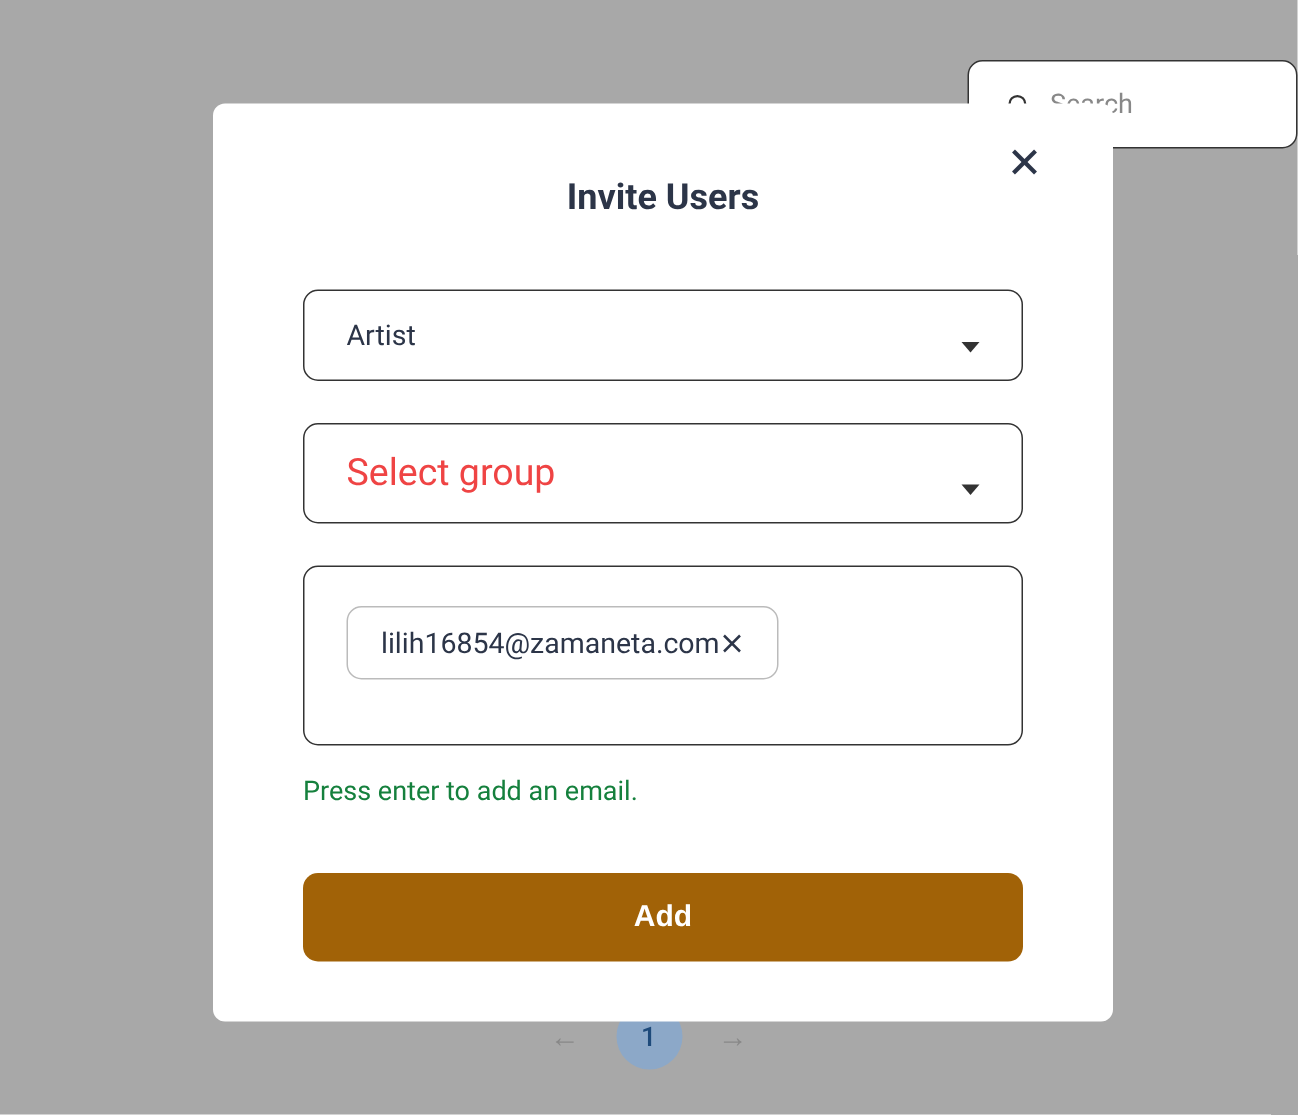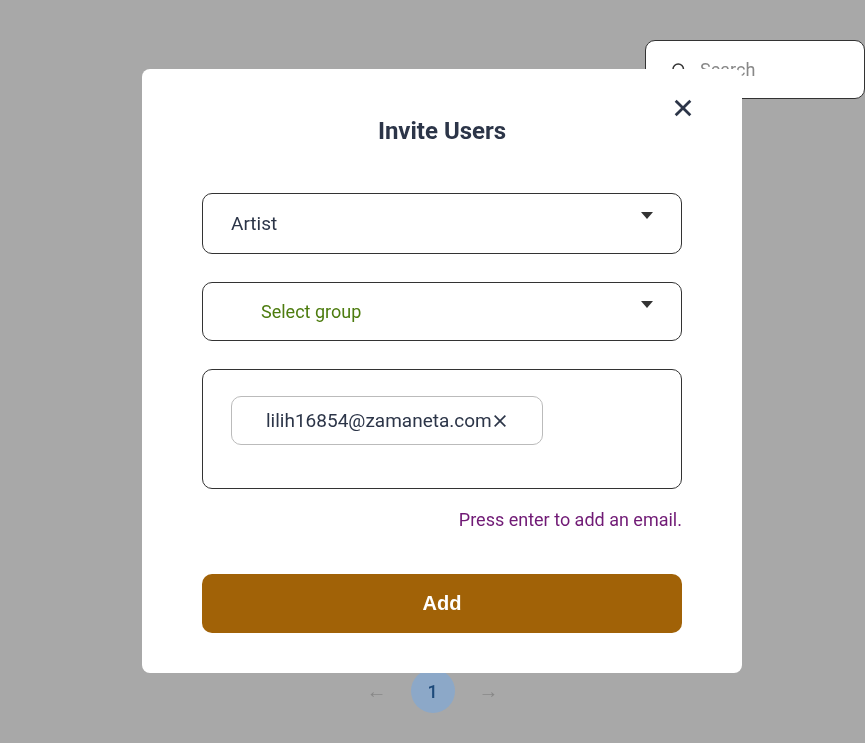--- a/index.html
+++ b/index.html
@@ -69,35 +69,34 @@
       margin-bottom: 48px;
     }
     
     .select-field {
       width: 100%;
       border: 1px solid #333;
       border-radius: 10px;
       padding: 18px 28px;
       display: flex;
       justify-content: space-between;
-      align-items: flex-start;
+      align-items: flex-end;
       margin-bottom: 28px;
       cursor: pointer;
       background: #fff;
     }
     
     .select-label {
       font-size: 19px;
       color: #2c3548;
     }
     
     .select-placeholder {
-      font-size: 18px;
-      color: #4d7c0f;
-      margin-left: 30px;
+      font-size: 25px;
+      color: #ef4444;
     }
     
     .dropdown-caret {
       width: 0;
       height: 0;
       border-left: 6px solid transparent;
       border-right: 6px solid transparent;
       border-top: 7px solid #333;
     }
     
@@ -108,42 +107,42 @@
       padding: 26px 28px;
       min-height: 120px;
       margin-bottom: 20px;
     }
     
     .email-chip {
       display: inline-flex;
       align-items: center;
       border: 1px solid #bbb;
       border-radius: 10px;
-      padding: 12px 34px;
+      padding: 12px 22px;
       gap: 0;
     }
     
     .email-text {
       font-size: 19px;
       color: #2c3548;
     }
     
     .chip-remove {
       cursor: pointer;
       width: 16px;
       height: 16px;
       display: flex;
       align-items: center;
       justify-content: center;
     }
     
     .helper-text {
-      text-align: right;
+      text-align: left;
       font-size: 18px;
-      color: #701a75;
+      color: #15803d;
       margin-bottom: 44px;
     }
     
     .add-btn {
       width: 100%;
       background: #a16207;
       color: #fff;
       border: none;
       border-radius: 10px;
       padding: 18px;

